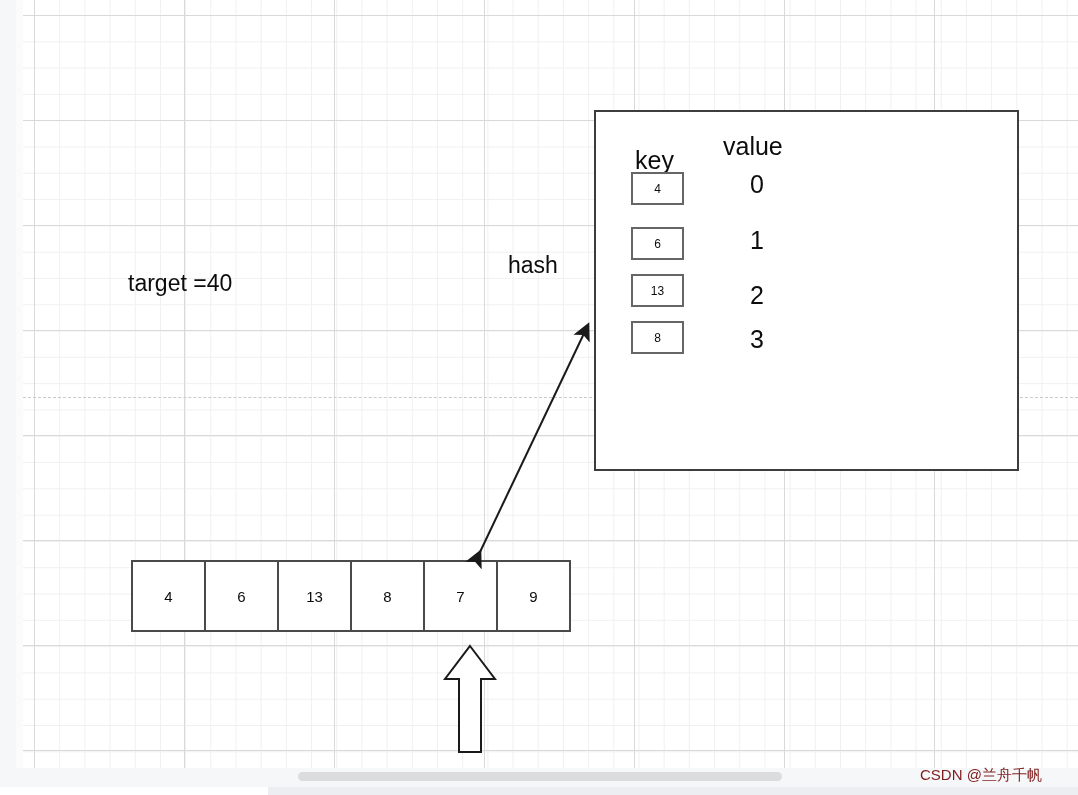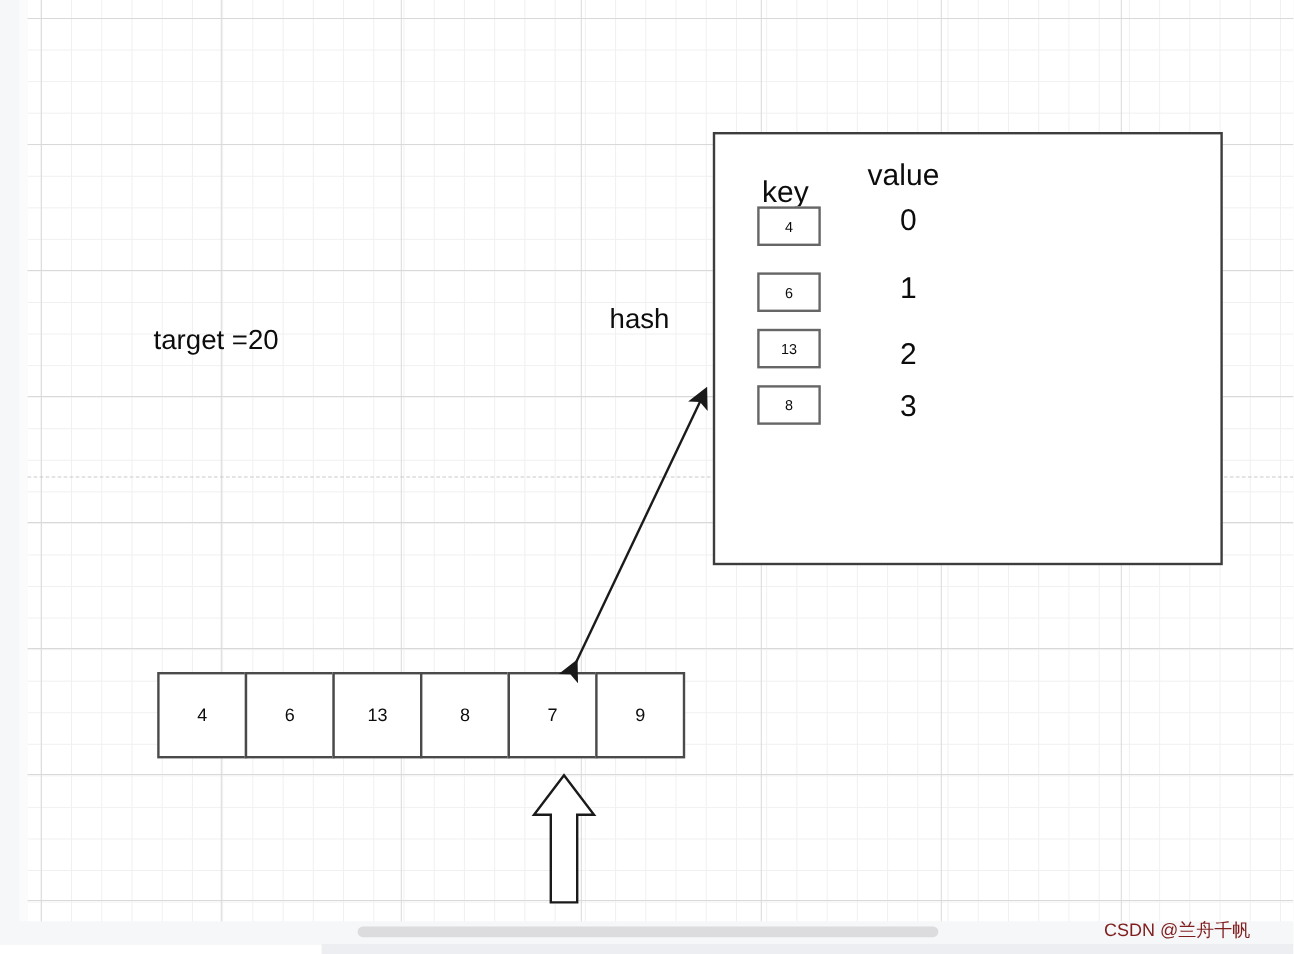--- a/index.html
+++ b/index.html
@@ -188,21 +188,21 @@
   <div class="key-cell" style="left:631px; top:172px;">4</div>
   <div class="key-cell" style="left:631px; top:227px;">6</div>
   <div class="key-cell" style="left:631px; top:274px;">13</div>
   <div class="key-cell" style="left:631px; top:321px;">8</div>
 
   <div class="val-num" style="left:745px; top:172px;">0</div>
   <div class="val-num" style="left:745px; top:228px;">1</div>
   <div class="val-num" style="left:745px; top:283px;">2</div>
   <div class="val-num" style="left:745px; top:327px;">3</div>
 
-  <div class="lbl lbl-target">target =20</div>
+  <div class="lbl lbl-target">target =40</div>
   <div class="lbl lbl-hash">hash</div>
 
   <div class="array-wrap">
     <div class="array-cell">4</div>
     <div class="array-cell">6</div>
     <div class="array-cell">13</div>
     <div class="array-cell">8</div>
     <div class="array-cell">7</div>
     <div class="array-cell">9</div>
   </div>

